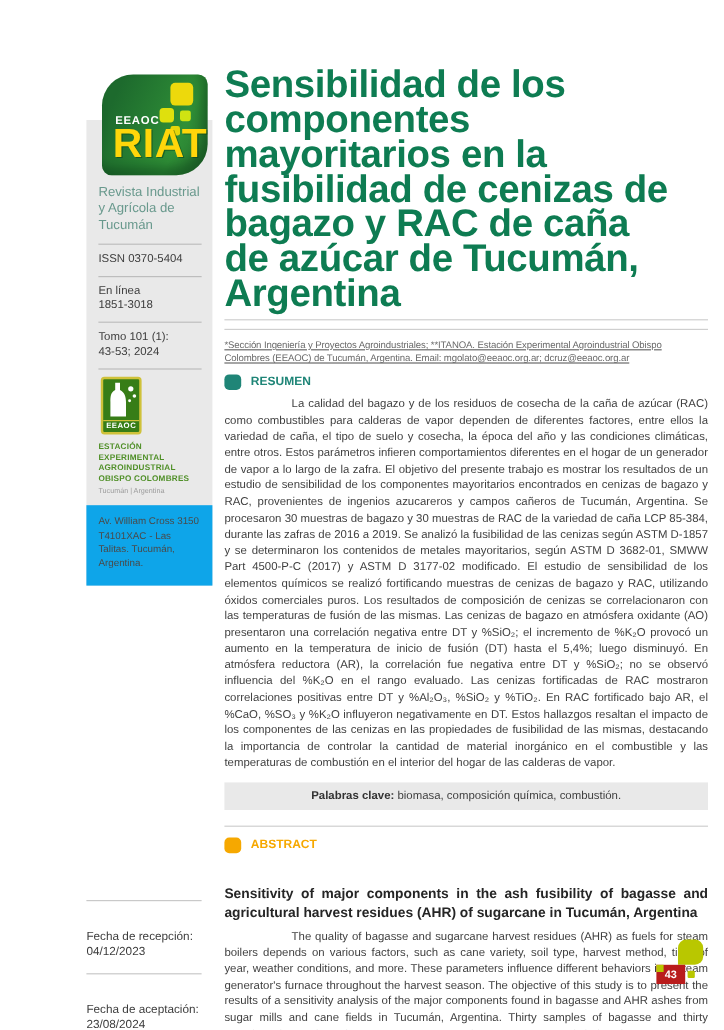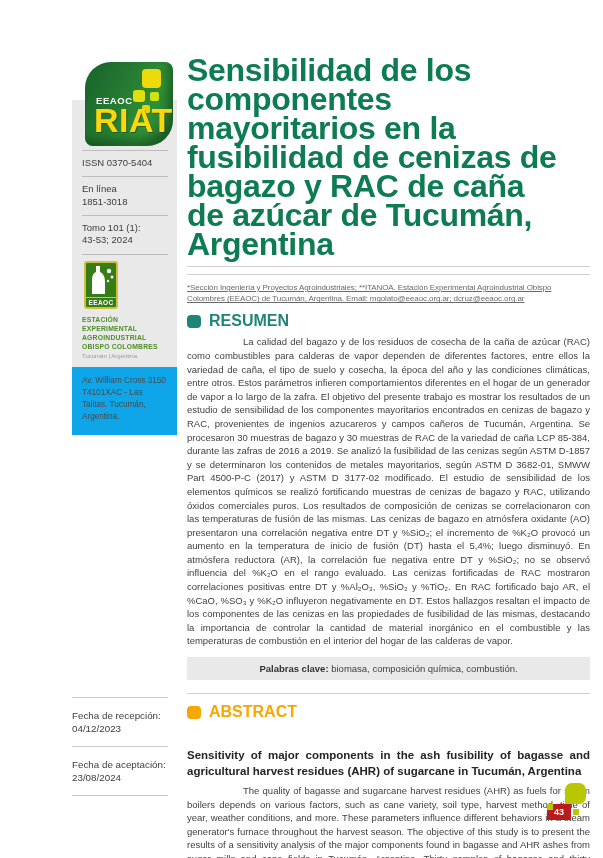--- a/index.html
+++ b/index.html
@@ -29,31 +29,31 @@
   .eeaoc-logo{width:34px;height:48px;margin:6px 0 6px 2px;background:#377d17;border:2px solid #cfc23a;
               border-radius:3px;box-sizing:border-box;position:relative;}
   .eeaoc-label{position:absolute;bottom:1px;left:0;right:0;text-align:center;color:#fff;
                font-size:6.5px;font-weight:bold;border-top:1px solid #cfc23a;padding-top:1px;letter-spacing:.4px;}
   .inst-name{color:#4f8f27;font-weight:bold;font-size:6.8px;line-height:1.35;letter-spacing:.2px;}
   .inst-loc{color:#9a9a9a;font-size:6px;margin:2px 0 8px;}
   .address{background:#0ea5e9;margin:0 -9px 0 -10px;padding:8px 9px 12px 10px;font-size:8.2px;
            line-height:1.45;color:#4a4a4a;}
 
   .dates{margin-top:262px;width:96px;}
-  .date-block{border-top:1px solid #c9c9c9;padding:12px 0 10px;font-size:9.8px;line-height:1.32;color:#3c3c3c;}
+  .date-block{border-top:1px solid #c9c9c9;padding:24px 0 10px;font-size:9.8px;line-height:1.32;color:#3c3c3c;}
   .date-block.last{border-bottom:1px solid #c9c9c9;}
 
   
   .content{position:absolute;left:187px;top:56px;width:403px;}
   .title{margin:0;width:372px;color:#0e7c52;font-size:32px;line-height:29px;font-weight:bold;letter-spacing:-.3px;}
   .hr{border-top:1px solid #cfcfcf;margin:7px 0;}
   .authors{margin:2px 0;font-size:12px;letter-spacing:-.25px;line-height:1.32;color:#3c3c3c;}
   .affiliation{margin:0 0 8px;font-size:8px;letter-spacing:-.1px;line-height:1.4;color:#6a6a6a;text-decoration:underline;}
 
-  .section-heading{display:flex;align-items:center;gap:8px;font-weight:bold;font-size:16px;margin:4px 0 2px;}
+  .section-heading{display:flex;align-items:center;gap:8px;font-weight:bold;font-size:10px;margin:4px 0 2px;}
   .section-heading .bullet{width:14px;height:13px;border-radius:4px;display:inline-block;}
   .resumen-heading{color:#1f8577;}
   .bullet.teal{background:#1f8577;}
   .abstract-heading{color:#f6a800;}
   .bullet.orange{background:#f6a800;}
 
   .body-text{margin:5px 0 0;font-size:9.5px;line-height:13.6px;text-align:justify;color:#3f3f3f;}
   .indent{text-indent:56px;}
 
   .keywords{margin-top:9px;background:#e9e9e9;padding:6px 10px;font-size:9.5px;color:#3f3f3f;box-sizing:border-box;text-align:center;}
@@ -81,20 +81,21 @@
     <div class="riat-logo">
       <div class="sq sq1"></div>
       <div class="sq sq2"></div>
       <div class="sq sq3"></div>
       <div class="sq sq4"></div>
       <div class="logo-org">EEAOC</div>
       <div class="logo-acronym">RIAT</div>
     </div>
 
     <div class="gray-panel">
+      <div class="journal-name">Revista Industrial y Agrícola de Tucumán</div>
 
       <div class="sep"></div>
       <div class="meta">ISSN 0370-5404</div>
 
       <div class="sep"></div>
       <div class="meta">
         <span>En línea</span><br>
         <span>1851-3018</span>
       </div>
 

